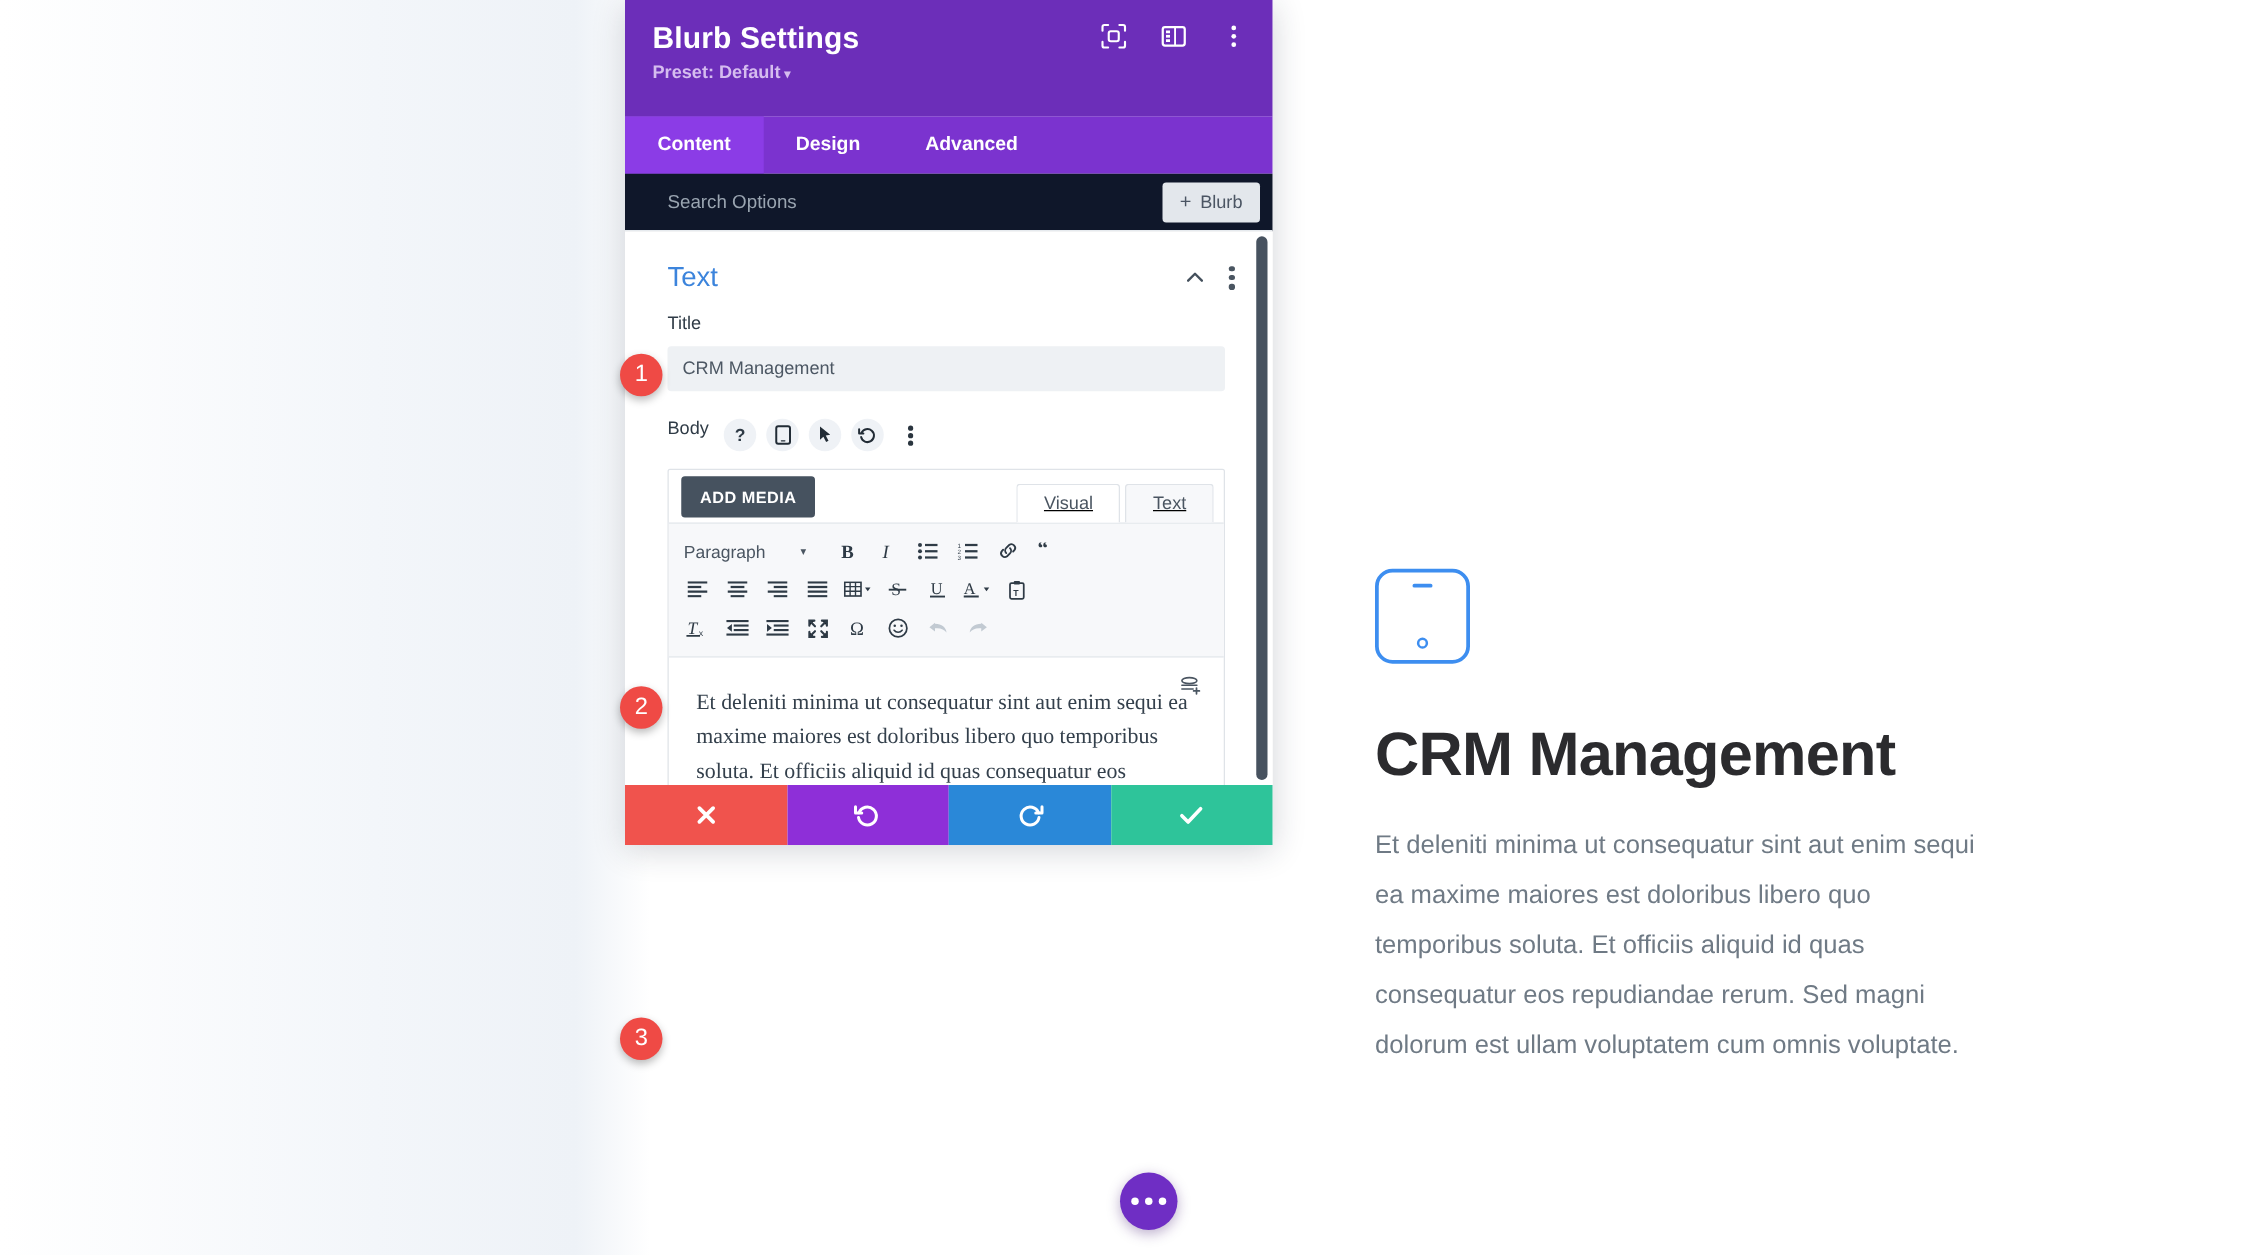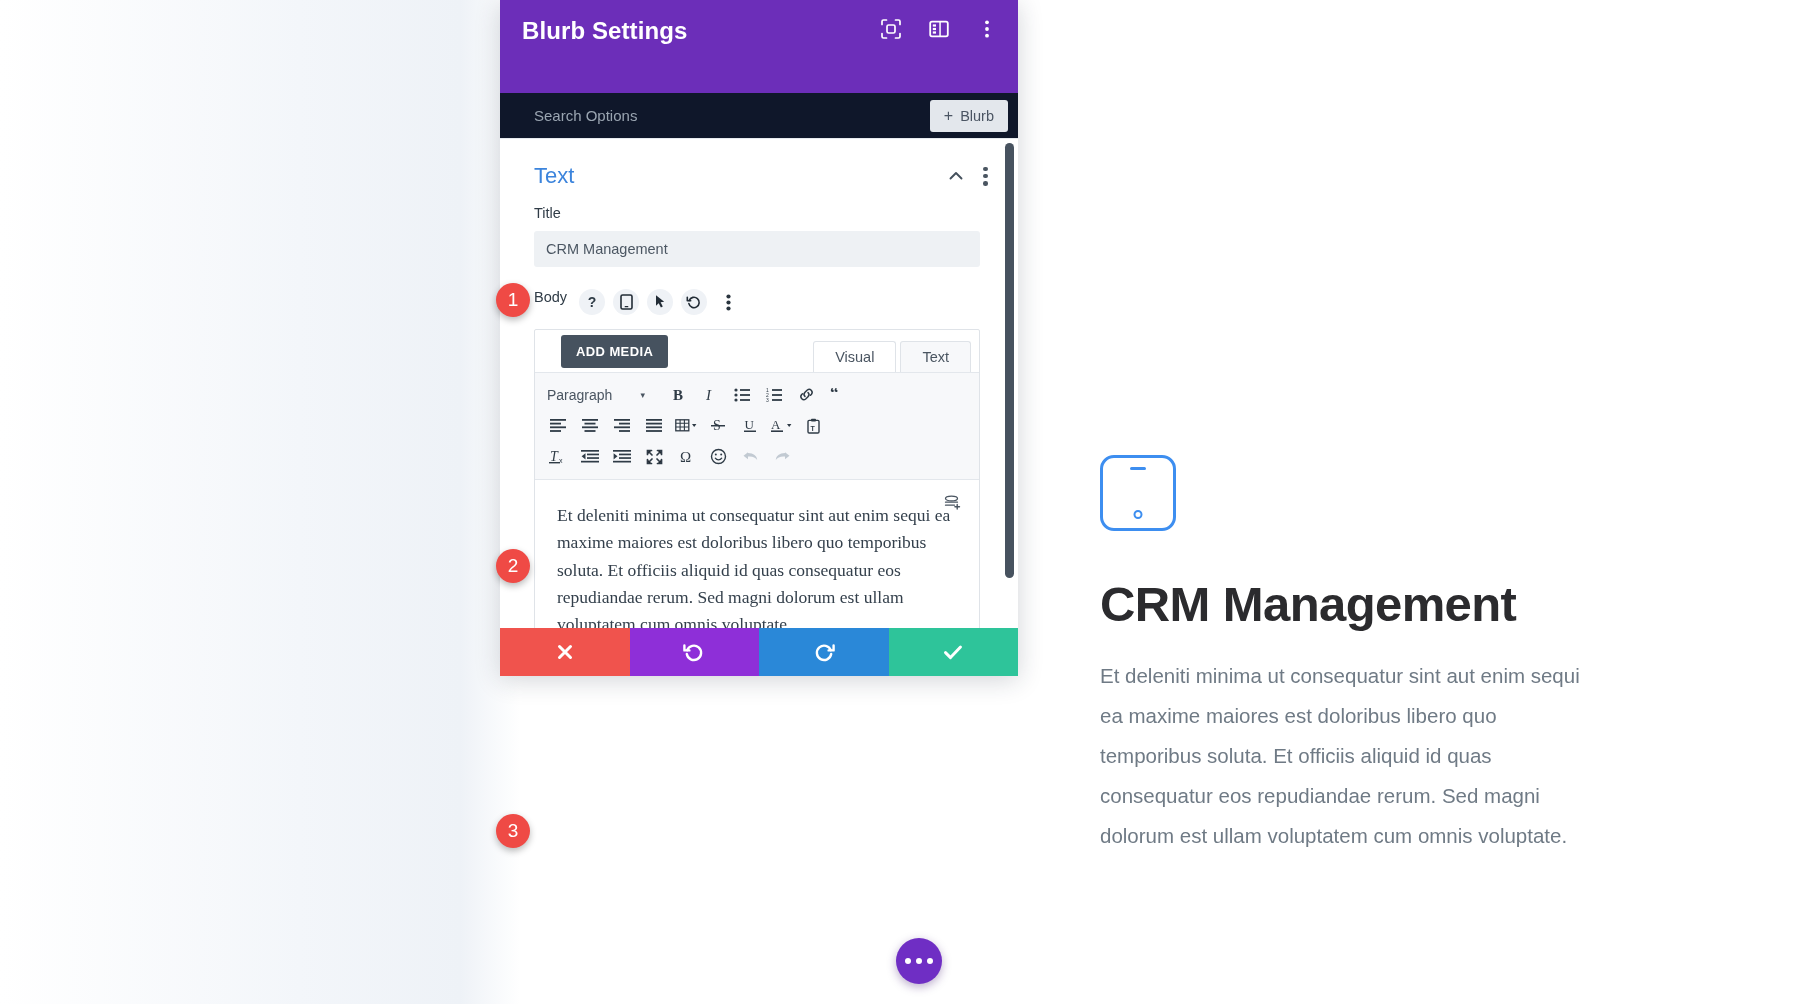--- a/index.html
+++ b/index.html
@@ -128,23 +128,22 @@
     border-radius:2px;position:relative;
   }
   .ed-top{
     display:flex;align-items:flex-end;padding:9px 10px 0 10px;position:relative;height:42px;box-sizing:border-box;
   }
   .add-media{
     background:#46525f;color:#fff;border:0;border-radius:3px;
     font-size:13px;font-weight:bold;letter-spacing:.4px;
     padding:9px 15px;cursor:pointer;margin-bottom:4px;
     font-family:"Liberation Sans",sans-serif;
-    margin-left:16px;
-  }
-  .ed-tabs{position:absolute;right:8px;bottom:0;display:flex;}
+  }
+  .ed-tabs{position:absolute;right:8px;bottom:0;display:flex;text-decoration:underline;}
   .ed-tab{
     font-size:14.5px;color:#4a5561;padding:7px 21px;
     border:1px solid #dfe3e8;border-bottom:0;background:#f7f8fa;cursor:pointer;
     border-radius:3px 3px 0 0;
   }
   .ed-tab.active{background:#fff;}
   .ed-tab+.ed-tab{margin-left:4px;}
 
   .toolbar{
     background:#f7f8fa;border-top:1px solid #e3e7ec;border-bottom:1px solid #e3e7ec;
@@ -219,20 +218,23 @@
 </style>
 </head>
 <body>
 
 <div class="page-bg"></div>
 
 <div class="modal">
 
   <div class="modal-header">
     <div class="modal-title">Blurb Settings</div>
+    <div class="modal-preset">
+      <span>Preset: Default</span><span class="caret">▾</span>
+    </div>
 
     <div class="header-icons">
       <span class="hicon">
         <svg width="22" height="22" viewBox="0 0 22 22">
           <g fill="none" stroke="#ffffff" stroke-width="1.7" stroke-linecap="round">
             <path d="M2 6.5V3.5A1.5 1.5 0 0 1 3.5 2h3"></path>
             <path d="M15.5 2h3A1.5 1.5 0 0 1 20 3.5v3"></path>
             <path d="M20 15.5v3a1.5 1.5 0 0 1-1.5 1.5h-3"></path>
             <path d="M6.5 20h-3A1.5 1.5 0 0 1 2 18.5v-3"></path>
           </g>
@@ -251,20 +253,25 @@
       <span class="hicon">
         <svg width="22" height="22" viewBox="0 0 22 22">
           <circle cx="11" cy="4.3" r="1.9" fill="#ffffff"></circle>
           <circle cx="11" cy="11" r="1.9" fill="#ffffff"></circle>
           <circle cx="11" cy="17.7" r="1.9" fill="#ffffff"></circle>
         </svg>
       </span>
     </div>
   </div>
 
+  <div class="tabs">
+    <div class="tab active">Content</div>
+    <div class="tab">Design</div>
+    <div class="tab">Advanced</div>
+  </div>
 
   <div class="searchbar">
     <input class="search-input" type="text" placeholder="Search Options" style="">
     <button class="filter-btn">
       <span class="plus">+</span>
       <span>Blurb</span>
     </button>
   </div>
 
   <div class="modal-body">

